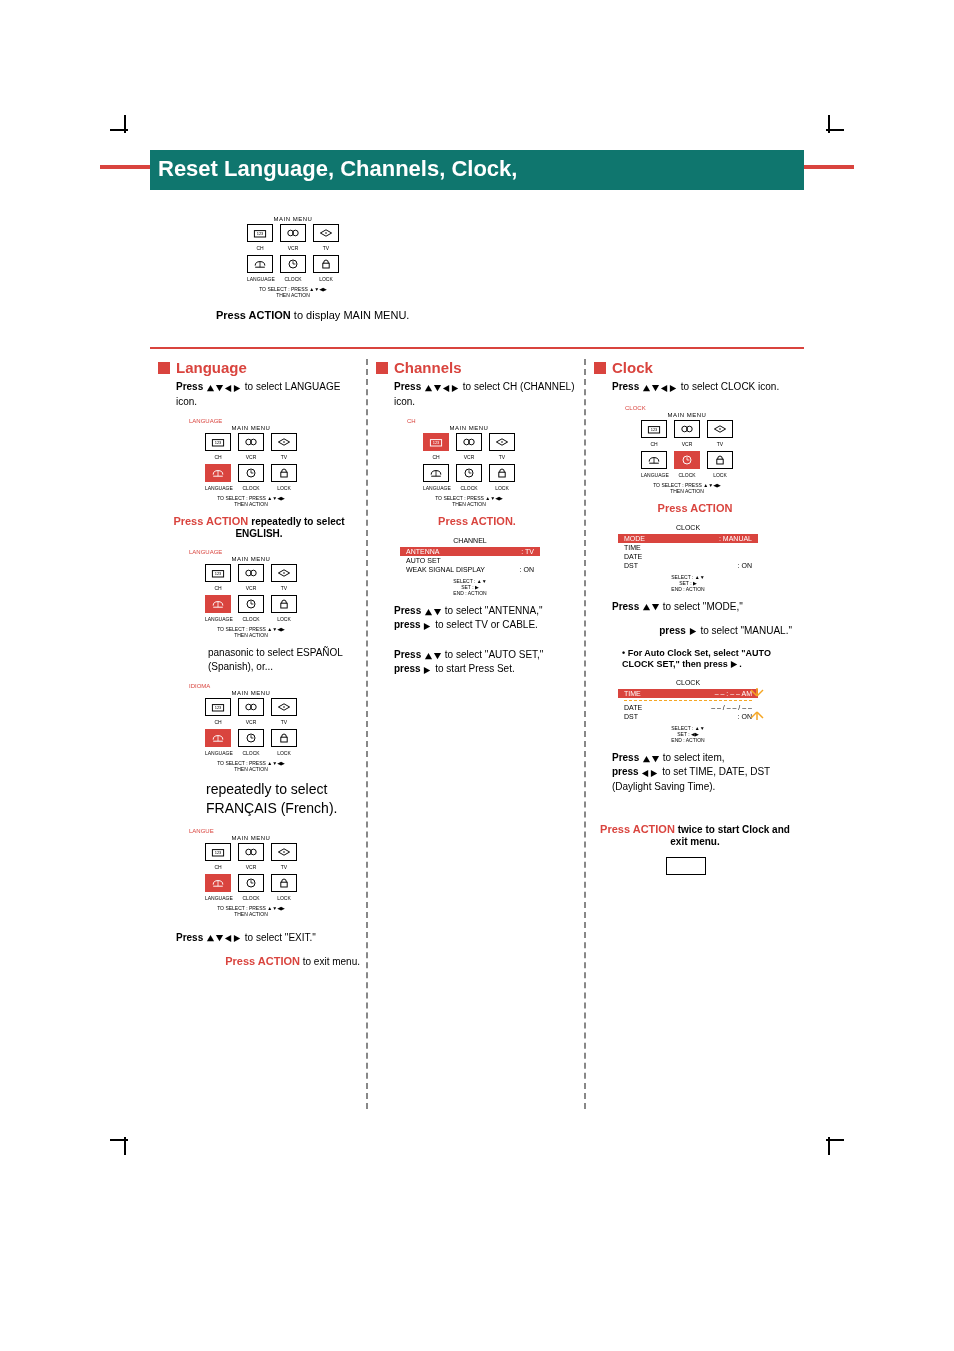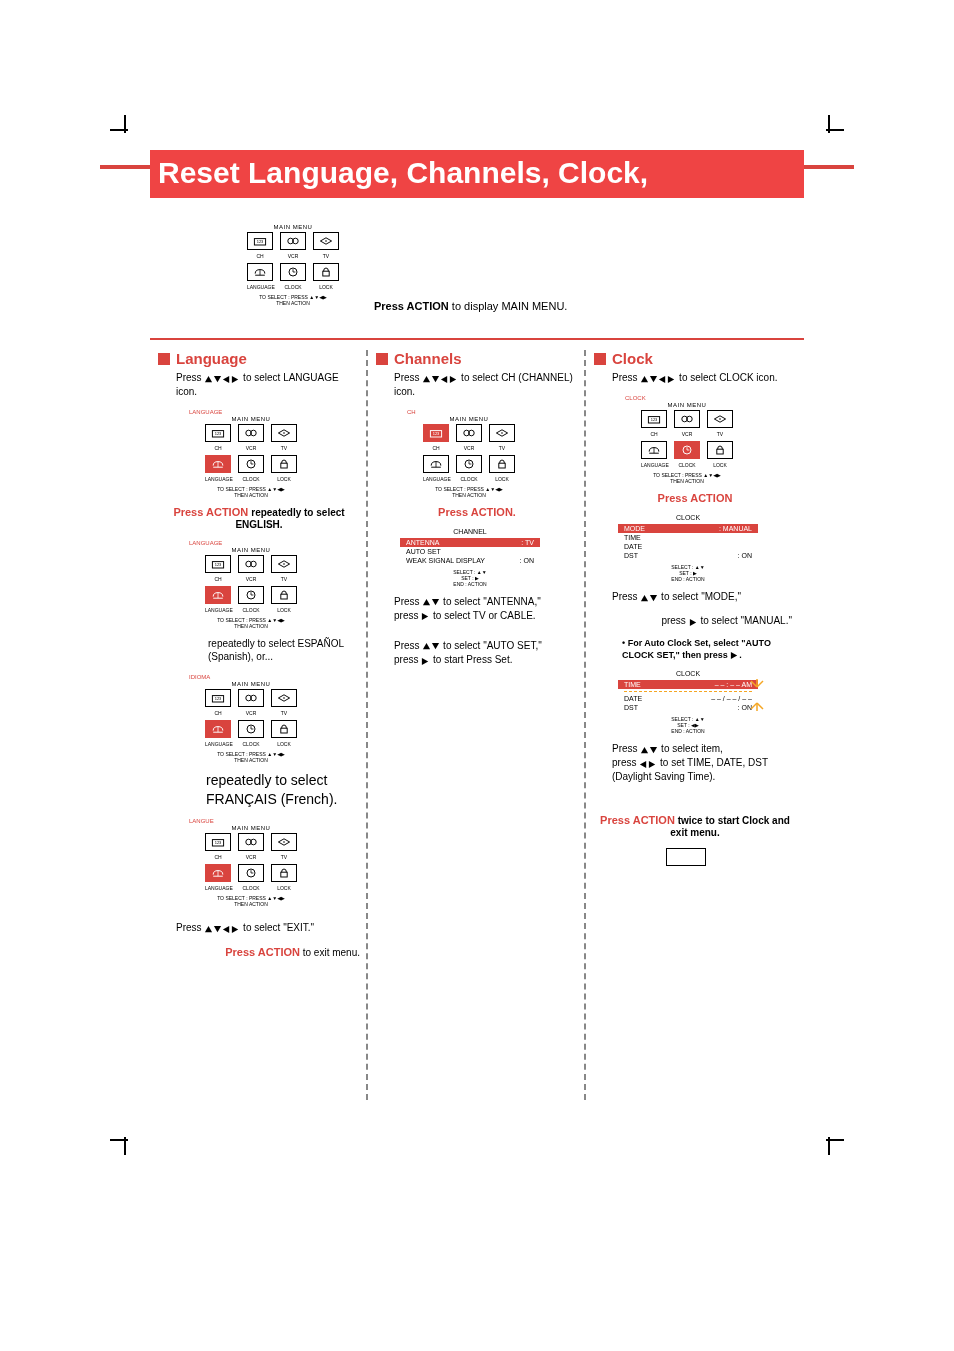--- a/index.html
+++ b/index.html
@@ -16,23 +16,23 @@
   .crop-mark.tr::before { width: 2px; height: 18px; right: 14px; top: 0; }
   .crop-mark.tr::after { width: 18px; height: 2px; right: 0; top: 14px; }
   .crop-mark.bl::before { width: 2px; height: 18px; left: 14px; bottom: -4px; }
   .crop-mark.bl::after { width: 18px; height: 2px; left: 0; bottom: 10px; }
   .crop-mark.br::before { width: 2px; height: 18px; right: 14px; bottom: -4px; }
   .crop-mark.br::after { width: 18px; height: 2px; right: 0; bottom: 10px; }
   
   .page { position: absolute; top: 150px; left: 150px; right: 150px; bottom: 240px; }
   
   .title-band { position: absolute; top: 15px; left: -50px; right: -50px; height: 4px; background: #d9443e; }
-  .title-bar { background: #ef4444; color: #fff; font-size: 30px; font-weight: bold; padding: 6px 0 8px 8px; margin-bottom: 18px; position: relative; }
-  
-  .intro-row { display: flex; align-items: flex-end; margin-bottom: 24px; padding-left: 50px; }
+  .title-bar { background: #0f766e; color: #fff; font-size: 22px; font-weight: bold; padding: 6px 0 8px 8px; margin-bottom: 18px; position: relative; }
+  
+  .intro-row { display: flex; align-items: flex-start; margin-bottom: 24px; padding-left: 50px; flex-direction: column; }
   .intro-text { font-size: 11px; line-height: 1.4; margin-left: 16px; padding-top: 2px; max-width: 320px; }
   .intro-text b { font-weight: bold; }
   
   .divider { height: 2px; background: #d9443e; margin-bottom: 10px; margin-left: 0; margin-right: 0; }
   
   .columns { display: flex; gap: 0; min-height: 700px; }
   .col { flex: 1; padding: 0 8px; position: relative; }
   .col:not(:last-child)::after {
     content: "";
     position: absolute;
@@ -41,21 +41,21 @@
     bottom: -50px;
     width: 0;
     border-right: 2px dashed #888;
   }
   
   .section-title { display: flex; align-items: center; gap: 6px; margin-bottom: 2px; }
   .section-title .sq { width: 12px; height: 12px; background: #d9443e; }
   .section-title .txt { color: #d9443e; font-weight: bold; font-size: 15px; }
   
   .instr { font-size: 10px; line-height: 1.35; margin: 4px 0 10px 18px; }
-  .instr b { font-weight: normal; text-align: right; }
+  .instr b { font-weight: bold; text-align: right; }
   
   .menu-box { width: 130px; margin: 8px 0 8px 28px; }
   .menu-box .label { font-size: 6px; text-align: center; margin-bottom: 2px; letter-spacing: 0.5px; }
   .icon-row { display: flex; gap: 7px; justify-content: center; margin-bottom: 4px; }
   .icon { width: 26px; height: 18px; border: 1.5px solid #000; display: flex; align-items: center; justify-content: center; font-size: 10px; position: relative; }
   .icon.selected { background: #d9443e; border-color: #d9443e; }
   .icon svg { width: 16px; height: 12px; }
   .icon-label-row { display: flex; gap: 7px; justify-content: center; margin-bottom: 4px; }
   .icon-label { width: 26px; font-size: 5px; text-align: center; line-height: 1; }
   .menu-hint { font-size: 5px; text-align: center; line-height: 1.2; }
@@ -300,21 +300,21 @@
               </svg>
             </div>
           </div>
           <div class="icon-label-row">
             <div class="icon-label">LANGUAGE</div>
             <div class="icon-label">CLOCK</div>
             <div class="icon-label">LOCK</div>
           </div>
           <div class="menu-hint">TO SELECT  : PRESS ▲▼◀▶<br>THEN ACTION</div>
         </div>
-      <div class="instr" style="margin-left:50px;font-size:10px">repeatedly to select ESPAÑOL (Spanish), or...</div>
+      <div class="instr" style="margin-left:50px;font-size:10px">panasonic to select ESPAÑOL (Spanish), or...</div>
       <div class="menu-box" id="lang-menu-3">
           <div class="selected-word">IDIOMA</div>
           <div class="label">MAIN MENU</div>
           <div class="icon-row">
             <div class="icon">
               <svg viewBox="0 0 20 14">
                 <rect x="3" y="4" width="14" height="8" fill="none" stroke="#000" stroke-width="1.2"></rect>
                 <text x="10" y="10" font-size="5" text-anchor="middle" fill="#000">123</text>
               </svg>
             </div>

